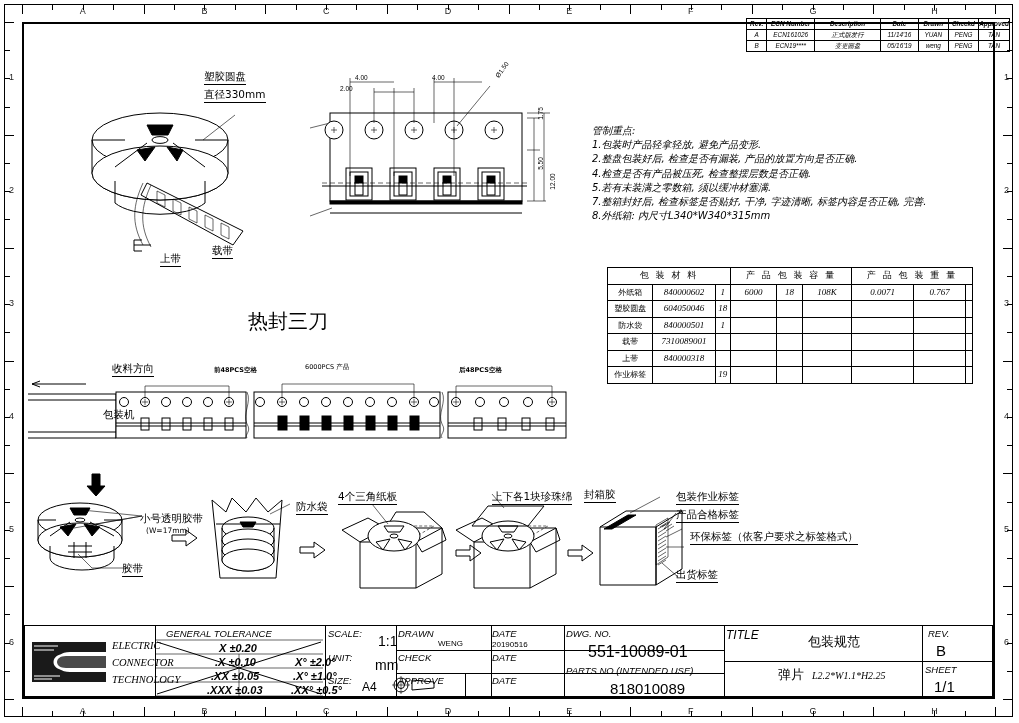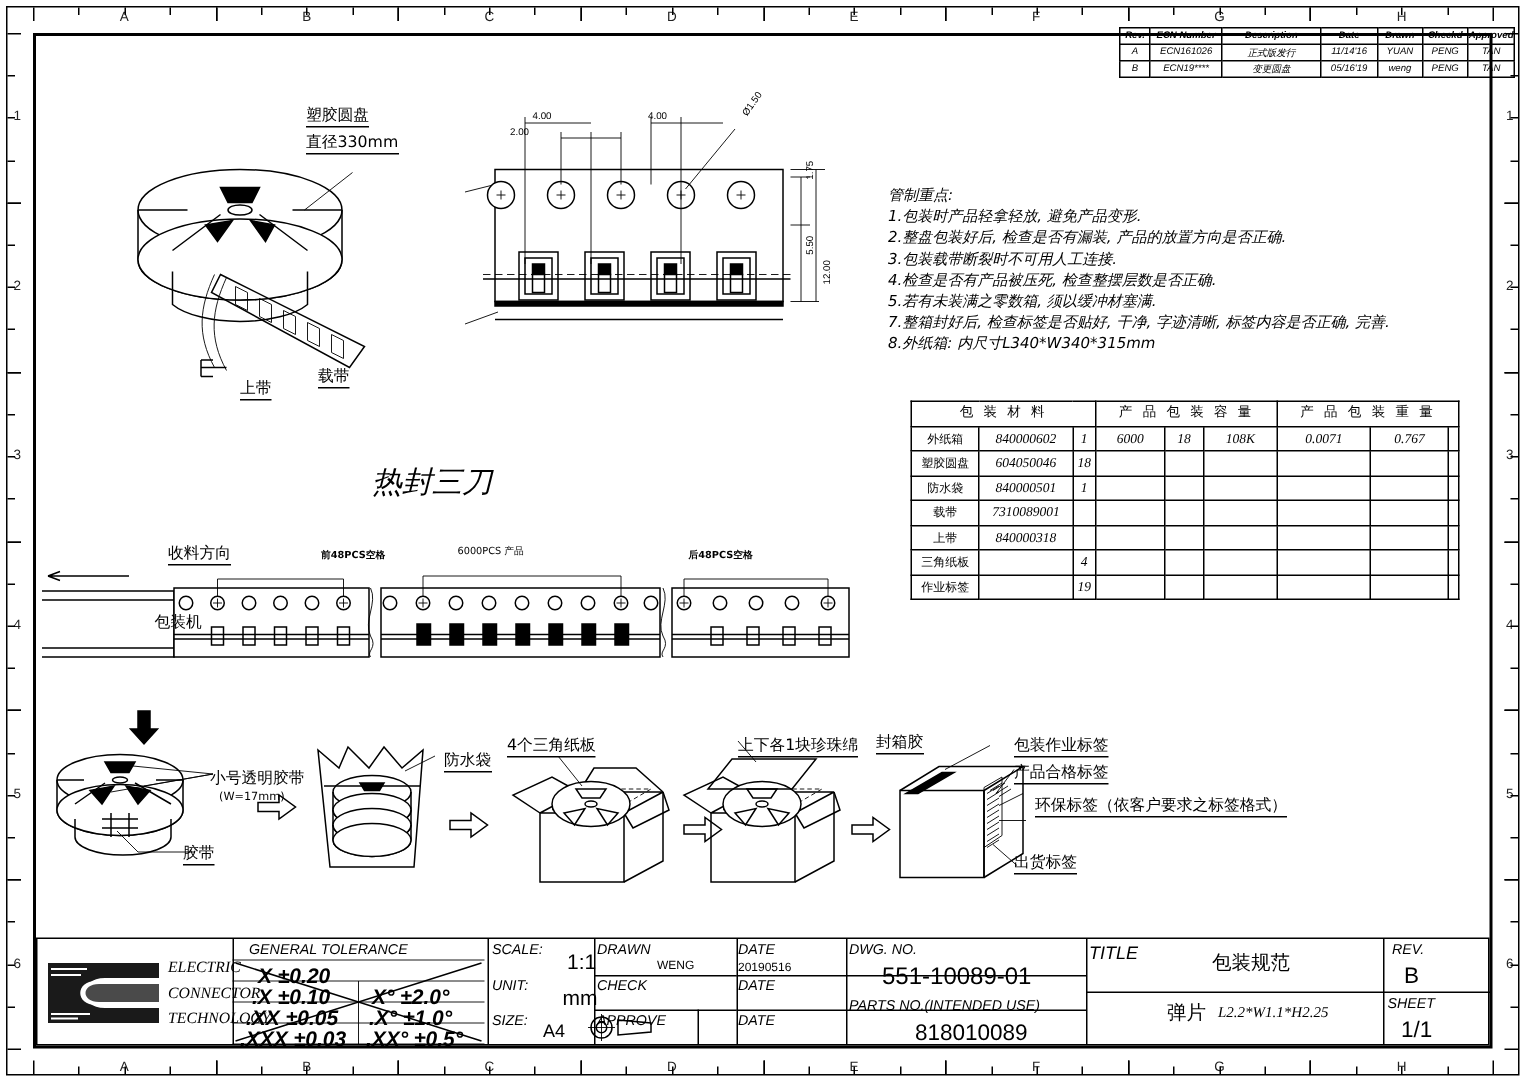--- a/index.html
+++ b/index.html
@@ -29,21 +29,21 @@
   #mattbl .hdr1{font-size:9px;letter-spacing:2px;}
   #mattbl .num{font-style:italic;font-family:"Liberation Serif",serif;font-size:9px;}
   #mattbl .small{font-size:6.8px;letter-spacing:0;}
   
   #tblock{position:absolute;left:24px;top:625px;width:969px;height:72px;border:1.6px solid #000;box-sizing:border-box;}
   .tb{position:absolute;box-sizing:border-box;}
   .tbL{border-left:1.2px solid #000;}
   .tbT{border-top:1.2px solid #000;}
   .cap{position:absolute;font-size:9.5px;font-style:italic;font-family:"Liberation Sans",sans-serif;color:#000;}
   .val{position:absolute;font-family:"Liberation Sans",sans-serif;color:#000;}
-  .tolrow{position:absolute;font-size:14px;font-style:italic;font-weight:bold;font-family:"Liberation Sans",sans-serif;}
+  .tolrow{position:absolute;font-size:11px;font-style:italic;font-weight:bold;font-family:"Liberation Sans",sans-serif;margin-left:47px;}
   #logo{position:absolute;left:30px;top:638px;width:78px;height:48px;}
   .logotxt{position:absolute;font-family:"Liberation Serif",serif;font-style:italic;font-size:10.5px;color:#000;}
   svg{display:block;overflow:visible;}
   .s{fill:none;stroke:#000;stroke-width:1;}
   .sf{fill:#000;stroke:#000;stroke-width:1;}
   .sw{fill:#fff;stroke:#000;stroke-width:1;}
   .thin{fill:none;stroke:#000;stroke-width:.6;}
 </style>
 </head>
 <body>
@@ -348,21 +348,20 @@
   <div class="dim" style="left:340px;top:85px;">2.00</div>
   <div class="dim" style="left:493px;top:66px;transform:rotate(-55deg);">Ø1.50</div>
   <div class="dim" style="left:534px;top:110px;transform:rotate(-90deg);">1.75</div>
   <div class="dim" style="left:534px;top:160px;transform:rotate(-90deg);">5.50</div>
   <div class="dim" style="left:544px;top:178px;transform:rotate(-90deg);">12.00</div>
 
   <div id="notes">
     <div>管制重点:</div>
     <div>1.包装时产品轻拿轻放, 避免产品变形.</div>
     <div>2.整盘包装好后, 检查是否有漏装, 产品的放置方向是否正确.</div>
-    <div>3.包装载带断裂时不可用人工连接.</div>
     <div>4.检查是否有产品被压死, 检查整摆层数是否正确.</div>
     <div>5.若有未装满之零数箱, 须以缓冲材塞满.</div>
     <div>7.整箱封好后, 检查标签是否贴好, 干净, 字迹清晰, 标签内容是否正确, 完善.</div>
     <div>8.外纸箱:  内尺寸L340*W340*315mm</div>
   </div>
 
   <table id="mattbl">
     <tbody>
         <tr>
       <td class="hdr1" colspan="3">包 装 材 料</td>
@@ -420,45 +419,34 @@
           <td class="num">840000318</td>
           <td class="num"></td>
           <td class="num"></td>
           <td class="num"></td>
           <td class="num"></td>
           <td class="num"></td>
           <td class="num"></td>
           <td class="num"></td>
         </tr>
         <tr>
-          <td>三角纸板</td>
-          <td class="num"></td>
-          <td class="num">4</td>
-          <td class="num"></td>
-          <td class="num"></td>
-          <td class="num"></td>
-          <td class="num"></td>
-          <td class="num"></td>
-          <td class="num"></td>
-        </tr>
-        <tr>
           <td>作业标签</td>
           <td class="num"></td>
           <td class="num">19</td>
           <td class="num"></td>
           <td class="num"></td>
           <td class="num"></td>
           <td class="num"></td>
           <td class="num"></td>
           <td class="num"></td>
         </tr>
       </tbody>
   </table>
 
-  <div class="abs cn" style="left:248px;top:308px;font-size:20px;font-style:italic;color:#000;">热封三刀</div>
+  <div class="abs cn" style="left:248px;top:308px;font-size:20px;color:#000;">热封三刀</div>
 
   <svg class="abs" style="left:28px;top:378px;" width="545" height="72">
 
     <path class="s" d="M0 16 L88 16 L88 60 L0 60"></path>
     <path class="s" d="M0 22 L88 22 M0 54 L88 54"></path>
 
     <rect class="sw" x="88" y="14" width="130" height="46"></rect>
     <g class="thin">
       <circle class="sw" cx="96" cy="24" r="4.5"></circle>
       <circle class="sw" cx="117" cy="24" r="4.5"></circle>

